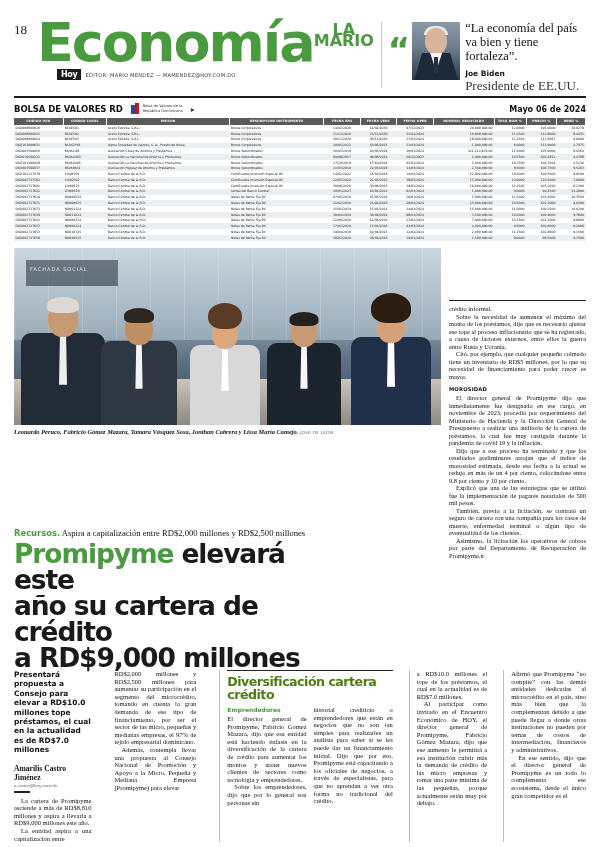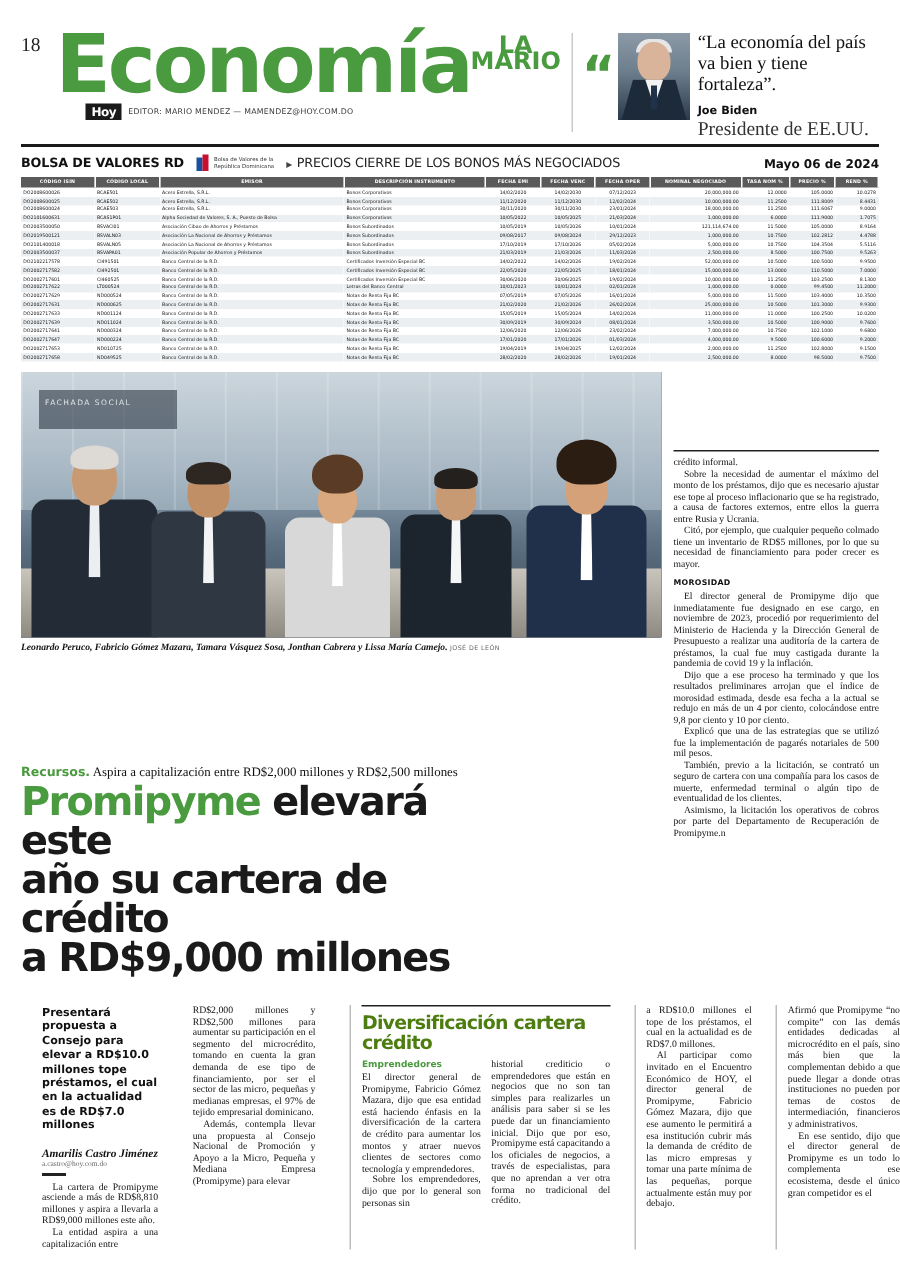--- a/index.html
+++ b/index.html
@@ -295,62 +295,62 @@
   }
   .rail p.nofirst{text-indent:0;}
   .rail .subhead{
     font-family:"DejaVu Sans", sans-serif;
     font-weight:bold;font-size:5.2px;letter-spacing:.2px;
     margin:6px 0 2px 0;color:#111;
   }
 
   
   .headline-block{
-    position:absolute;left:14px;top:509px;width:330px;
+    position:absolute;left:14px;top:528px;width:330px;
   }
   .kicker{
     font-family:"Liberation Serif", serif;
     font-size:8.6px;line-height:10px;color:#111;margin:0 0 3px 0;
   }
   .kicker b{color:#4a9a3f;font-family:"DejaVu Sans", sans-serif;font-size:8.4px;}
   .headline{
     font-family:"DejaVu Sans", sans-serif;
     font-weight:bold;
     font-size:26.5px;
     line-height:26px;
     letter-spacing:-1.1px;
     color:#1a1a1a;
     margin:0;
   }
   .headline .green{color:#4a9a3f;}
 
   
   .lower{
-    position:absolute;left:28px;top:670px;width:572px;
+    position:absolute;left:14px;top:670px;width:572px;
     display:flex;
     gap:16px;
   }
   .col{
     box-sizing:border-box;
   }
   .col.c1{width:95px;padding-right:7px;}
   .col.c2{width:100px;padding-right:7px;border-left:0;}
   .col.c3{width:196px;padding-left:7px;border-left:1px solid #bdbdbd;}
   .col.c4{width:88px;padding-left:7px;border-left:1px solid #bdbdbd;}
   .col.c5{width:93px;padding-left:7px;border-left:1px solid #bdbdbd;}
 
   .summary{
     font-family:"DejaVu Sans", sans-serif;
     font-weight:bold;
     font-size:7.4px;line-height:9.4px;
     color:#111;margin:0 0 9px 0;
   }
   .byline{
     font-family:"Liberation Serif", serif;
-    font-weight:bold;font-style:italic;
+    font-weight:bold;
     font-size:7.6px;color:#111;margin:0;
   }
   .byemail{
     font-family:"Liberation Serif", serif;
     font-size:5px;color:#666;margin:1px 0 3px 0;
   }
   .byrule{width:16px;border-top:2px solid #222;margin:0 0 4px 0;}
 
   .body p{
     margin:0;
@@ -426,21 +426,20 @@
       <span class="bvrd-mark">
           <i class="b1"></i>
           <i class="b2"></i>
         </span>
       <span class="bvrd-txt">
         <span>Bolsa de Valores de la</span><br>
         <span>República Dominicana</span>
       </span>
     </span>
     <span class="bolsa-sep">▸</span>
-    <span class="bolsa-desc">PRECIOS CIERRE DE LOS BONOS MÁS NEGOCIADOS</span>
     <span class="bolsa-date">Mayo 06  de 2024</span>
   </div>
 
   <table class="bonos">
     <colgroup>
       <col style="width:8.6%">
         <col style="width:7.6%">
         <col style="width:21.5%">
         <col style="width:16.5%">
       <col style="width:6.4%">

